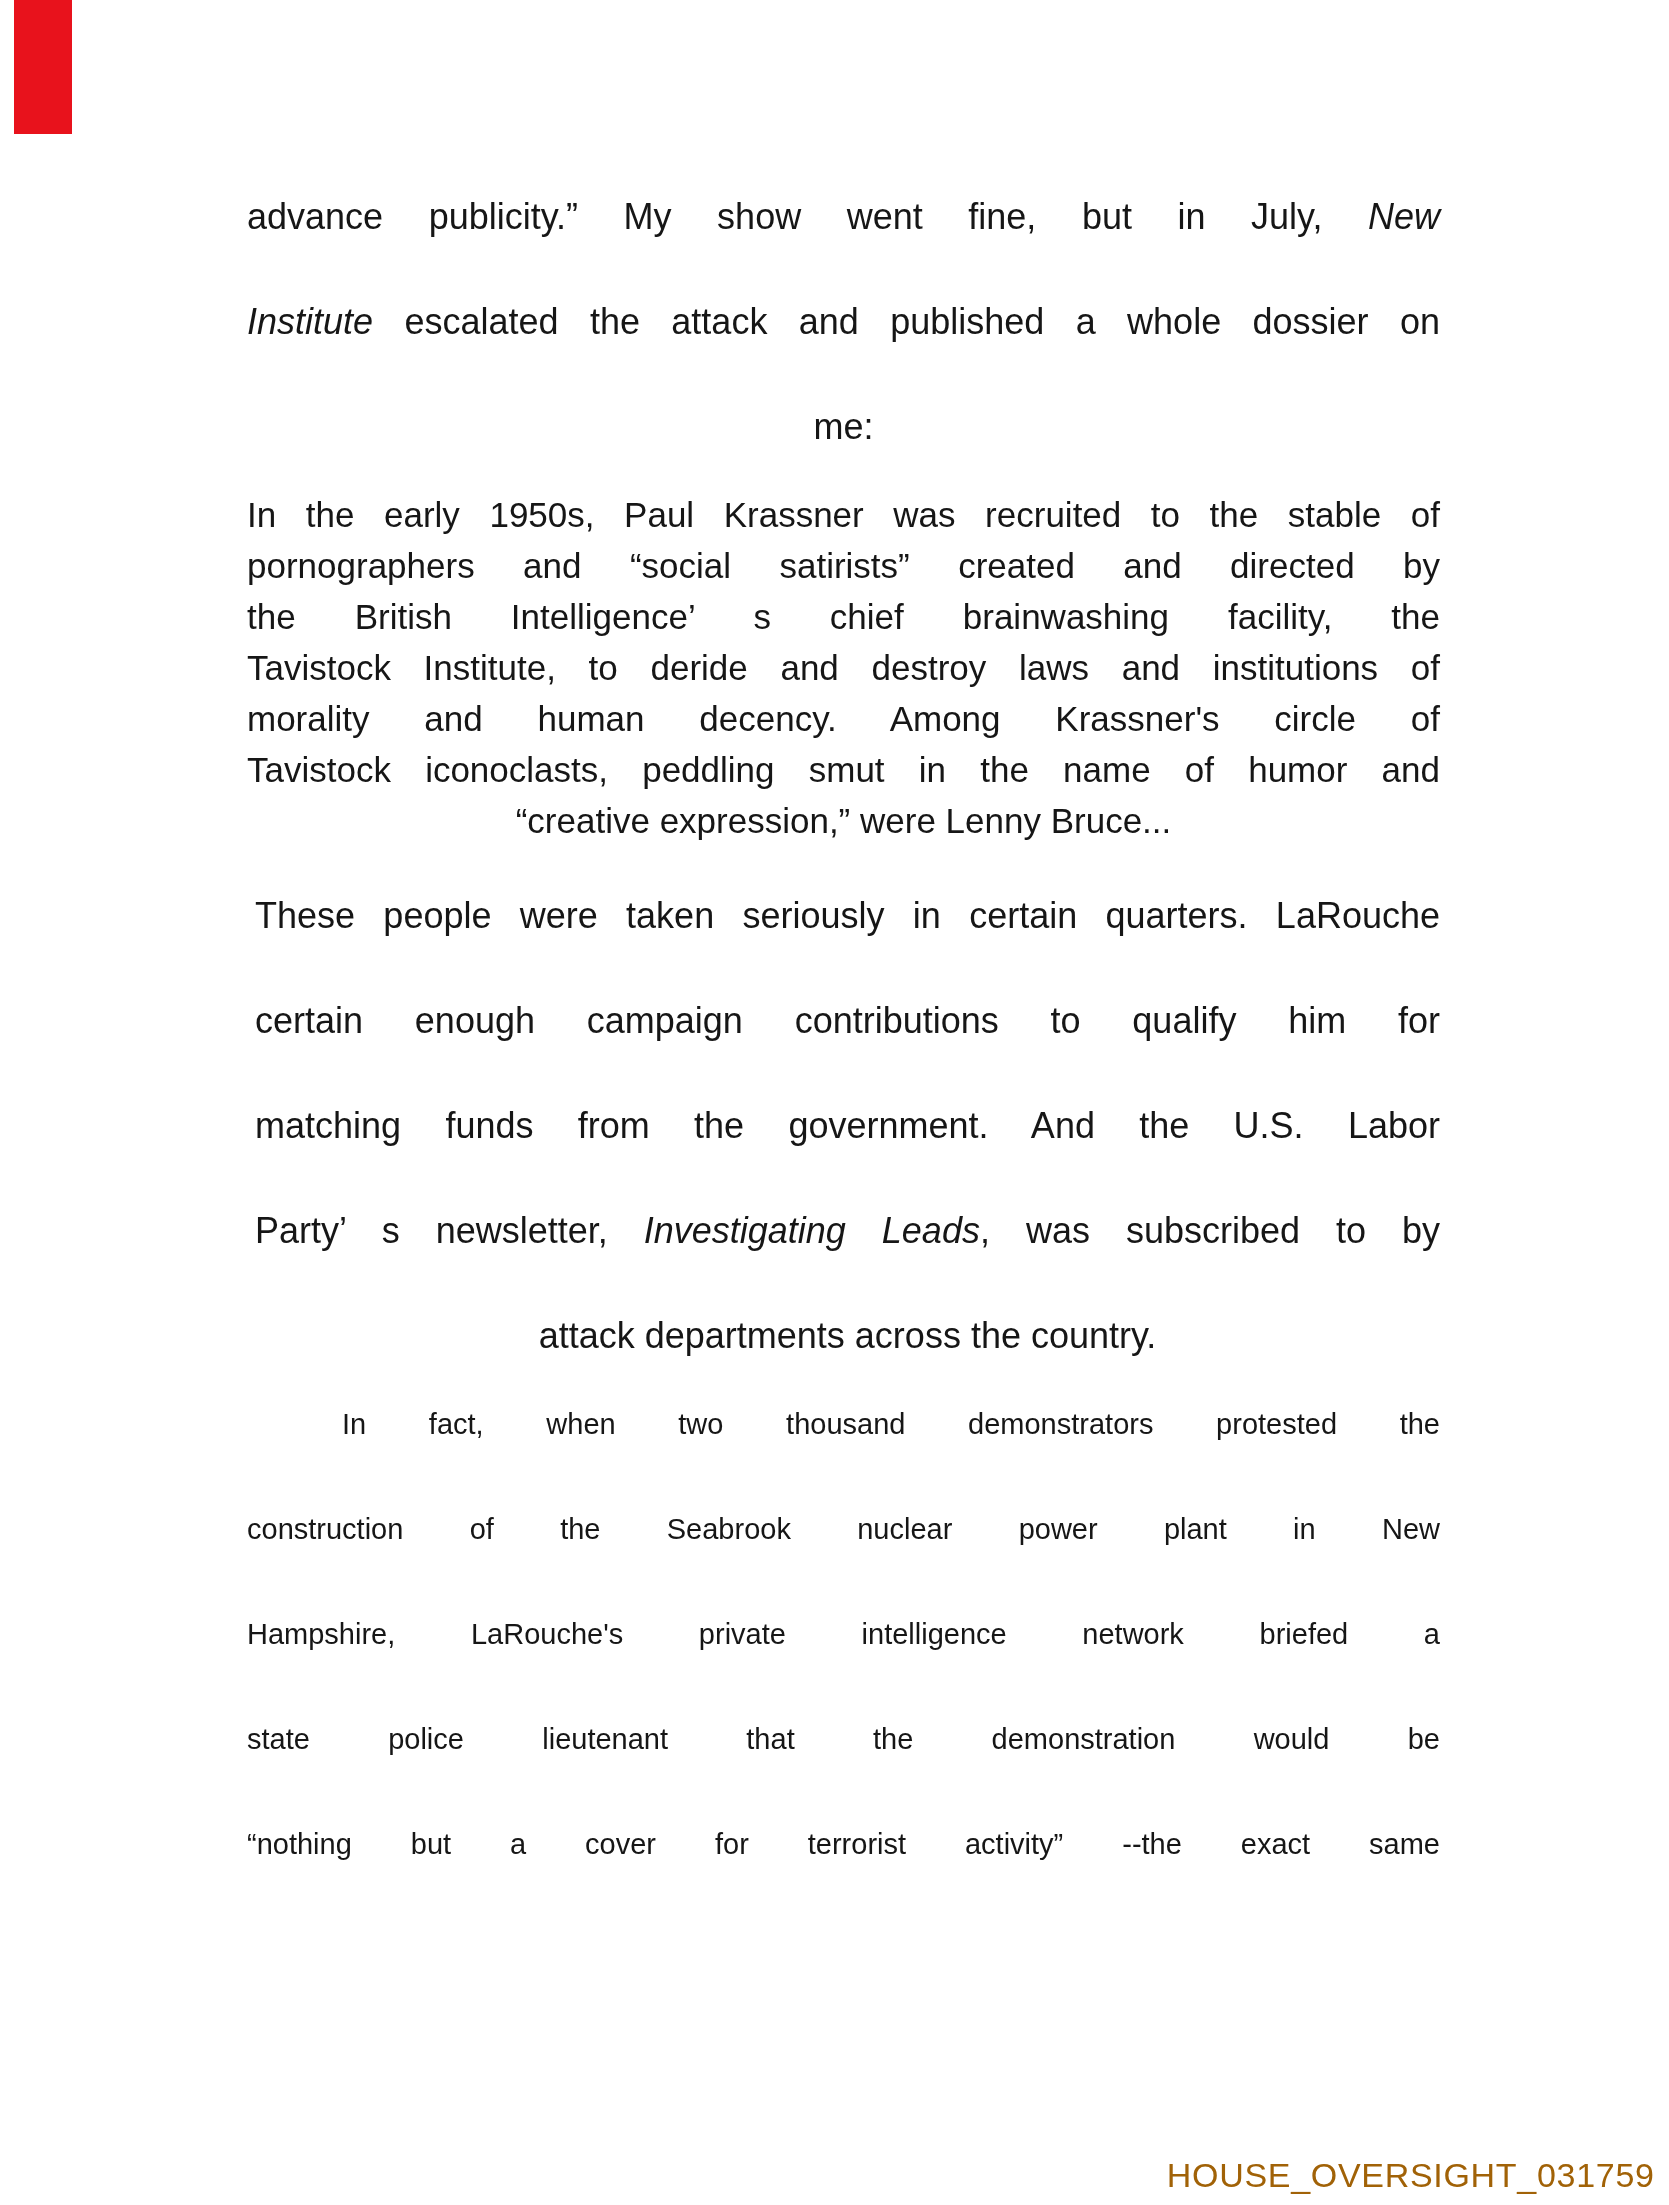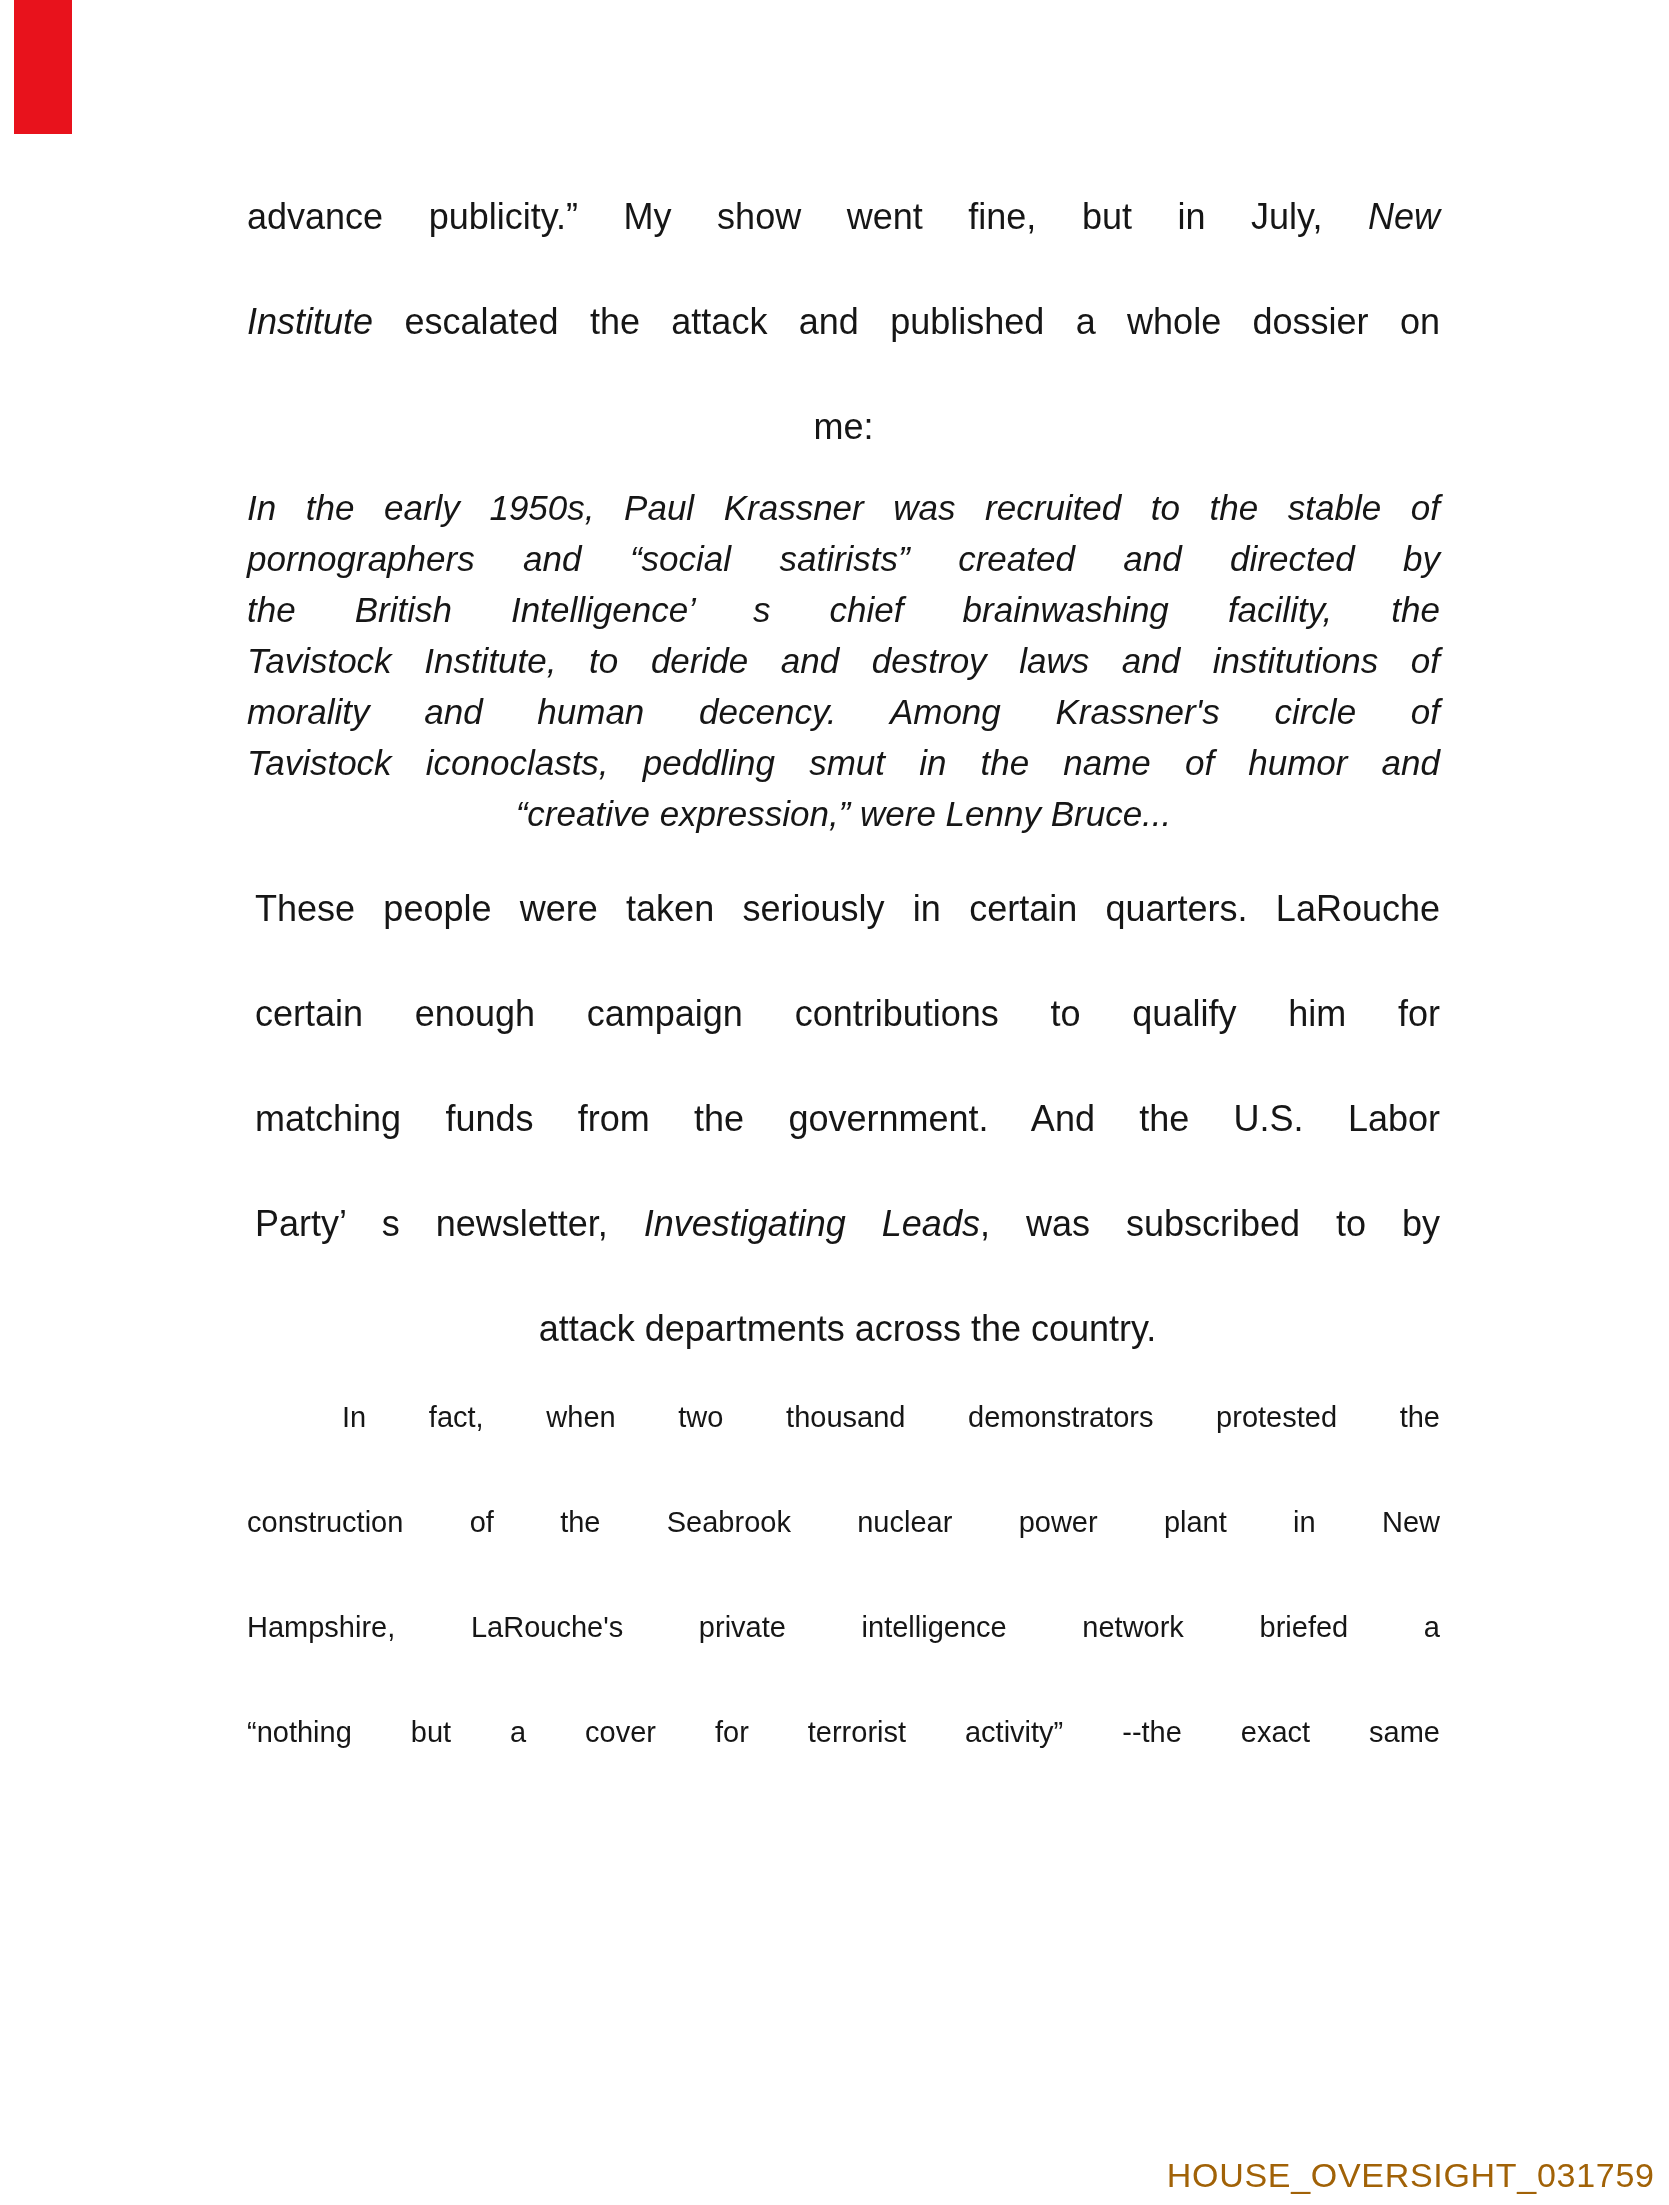--- a/index.html
+++ b/index.html
@@ -14,21 +14,21 @@
   .red-marker {
     position:absolute; left:14.4px; top:0;
     width:58px; height:134px;
     background:#e8121c;
   }
   .doc {
     position:absolute; left:247px; top:0; width:1193px;
   }
   .para { padding:0; margin:0; }
   .p1 { margin-top:164px; font-size:36px; line-height:105px; }
-  .quote { margin-top:3px;  font-size:35px; line-height:51px;font-style:italic; }
+  .quote { margin-top:10px;  font-size:35px; line-height:51px; }
   .p2 { margin-top:17px;  font-size:36px; line-height:105px;margin-left:8px; }
   .p3 { margin-top:-15.7px; font-size:29px; line-height:105px; }
   .line { display:block; text-align:center; }
   .just {
     text-align:justify;
     text-align-last:justify;
     -moz-text-align-last:justify;
   }
   .indent { text-indent:95px; }
   .it { font-style:italic; }
@@ -68,19 +68,20 @@
     <div class="line just">certain enough campaign contributions to qualify him for</div>
     <div class="line just">matching funds from the government. And the U.S. Labor</div>
     <div class="line just"><span>Party’ s newsletter, </span><span class="it">Investigating Leads</span><span>, was subscribed to by</span></div>
     <div class="line">attack departments across the country.</div>
   </div>
 
   <div class="para p3">
     <div class="line just indent">In fact, when two thousand demonstrators protested the</div>
     <div class="line just">construction of the Seabrook nuclear power plant in New</div>
     <div class="line just">Hampshire, LaRouche's private intelligence network briefed a</div>
+    <div class="line just">state police lieutenant that the demonstration would be</div>
     <div class="line just">“nothing but a cover for terrorist activity” --the exact same</div>
   </div>
 
 </div>
 
 <div class="footer">HOUSE_OVERSIGHT_031759</div>
 
 
 </body></html>

